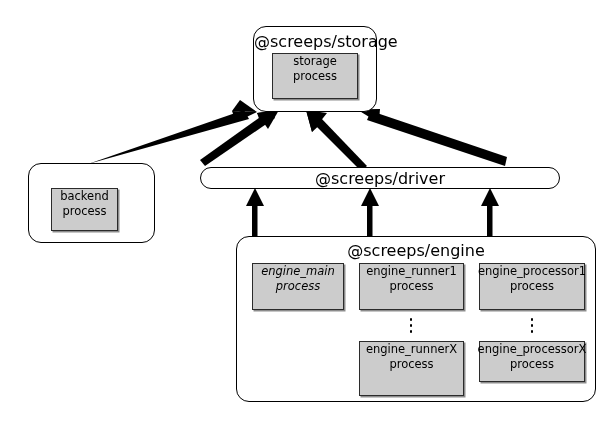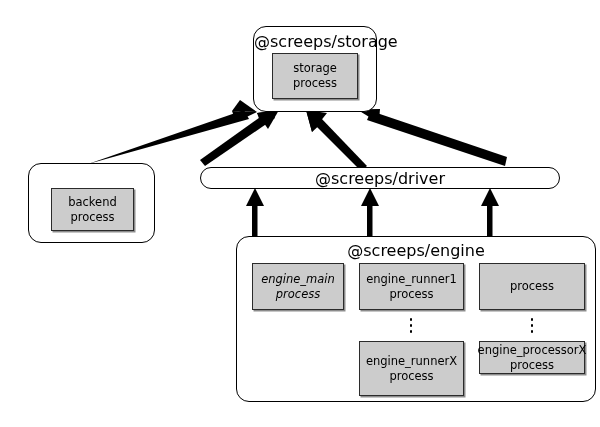--- a/index.html
+++ b/index.html
@@ -51,21 +51,20 @@
   
   .proc {
     position: absolute;
     box-sizing: border-box;
     background: #cccccc;
     border: 1.5px solid #2b2b2b;
     box-shadow: 1.5px 1.5px 0 rgba(0,0,0,0.45);
     display: flex;
     flex-direction: column;
     align-items: center;
-    justify-content: center;
     font-size: 11.5px;
     color: #000000;
     line-height: 1.28;
     text-align: center;
   }
   .proc span { display: block; white-space: nowrap; }
 
   
   .stadium {
     position: absolute;
@@ -145,21 +144,21 @@
 
   <div class="package" style="left:253px; top:26px; width:124px; height:86px;">
     <div class="package-label" style="top:6px;">@screeps/storage</div>
     <div class="proc" style="left:18px; top:26px; width:86px; height:46px;">
       <span>storage</span>
       <span>process</span>
     </div>
   </div>
 
   <div class="package" style="left:28px; top:163px; width:127px; height:80px;">
-    <div class="proc" style="left:22px; top:24px; width:83px; height:43px;">
+    <div class="proc" style="left:22px; top:24px; width:67px; height:43px;">
       <span>backend</span>
       <span>process</span>
     </div>
   </div>
 
   <div class="stadium" style="left:200px; top:167px; width:360px; height:22px;">
     <span>@screeps/driver</span>
   </div>
 
   <div class="package" style="left:200px; top:236px; width:360px; height:166px;margin-left:36px;">
@@ -178,26 +177,27 @@
       <i></i>
         <i></i>
         <i></i>
     </div>
     <div class="proc" style="left:122px; top:104px; width:105px; height:55px;">
       <span>engine_runnerX</span>
       <span>process</span>
     </div>
 
     <div class="proc" style="left:242px; top:26px; width:106px; height:47px;">
+      <span>engine_processor1</span>
       <span>process</span>
     </div>
     <div class="vdots" style="left:292px; top:81px;">
       <i></i>
         <i></i>
         <i></i>
     </div>
-    <div class="proc" style="left:242px; top:104px; width:106px; height:33px;">
+    <div class="proc" style="left:242px; top:104px; width:106px; height:41px;">
       <span>engine_processorX</span>
       <span>process</span>
     </div>
   </div>
 
 </div>
 
 </body></html>

